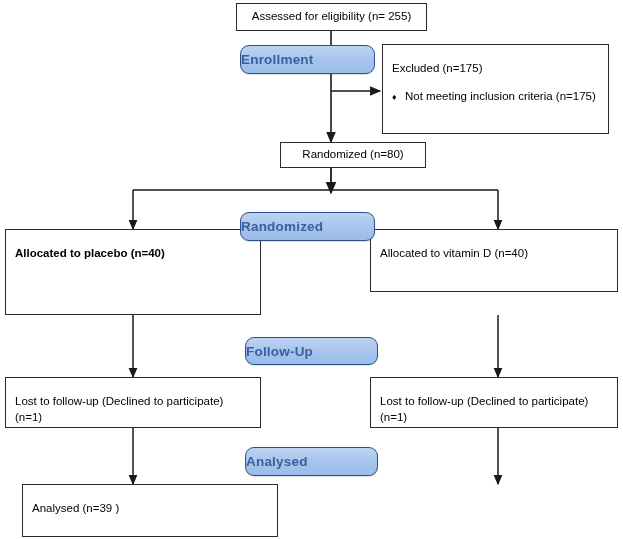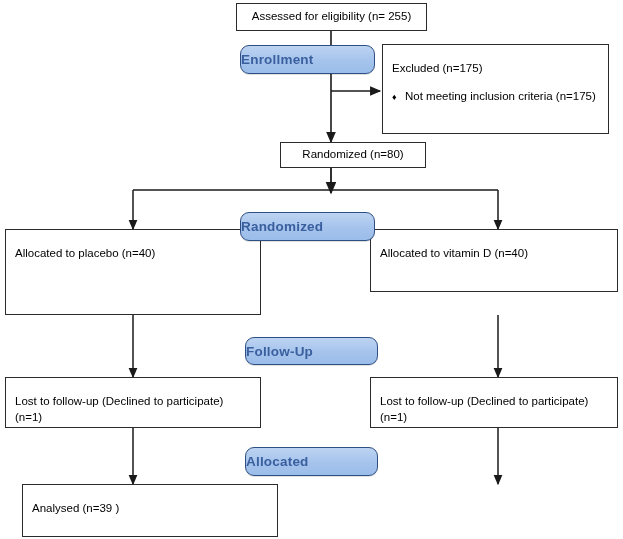--- a/index.html
+++ b/index.html
@@ -116,42 +116,42 @@
   </div>
 
   <div class="node center-text" style="left:258px; top:142px; width:146px; height:26px;margin-left:22px;">
     <span>Randomized (n=80)</span>
   </div>
 
   <div class="stage-badge" style="left:240px; top:212px; width:135px; height:29px;">
     <span>Randomized</span>
   </div>
 
-  <div class="node" style="left:5px; top:229px; width:256px; height:86px;">
+  <div class="node" style="left:5px; top:229px; width:256px; height:86px;font-weight:bold;">
     <span>Allocated to placebo (n=40)</span>
   </div>
 
   <div class="node" style="left:370px; top:229px; width:248px; height:63px;">
     <span>Allocated to vitamin D (n=40)</span>
   </div>
 
   <div class="stage-badge" style="left:245px; top:337px; width:133px; height:28px;">
     <span>Follow-Up</span>
   </div>
 
   <div class="node" style="left:5px; top:377px; width:256px; height:51px;">
     <span>Lost to follow-up (Declined to participate) (n=1)</span>
   </div>
 
   <div class="node" style="left:370px; top:377px; width:248px; height:51px;">
     <span>Lost to follow-up (Declined to participate) (n=1)</span>
   </div>
 
   <div class="stage-badge" style="left:245px; top:447px; width:133px; height:29px;">
-    <span>Allocated</span>
+    <span>Analysed</span>
   </div>
 
   <div class="node" style="left:22px; top:484px; width:256px; height:53px;">
     <span>Analysed  (n=39 )</span>
   </div>
 
 
 </div>
 
 </body></html>

